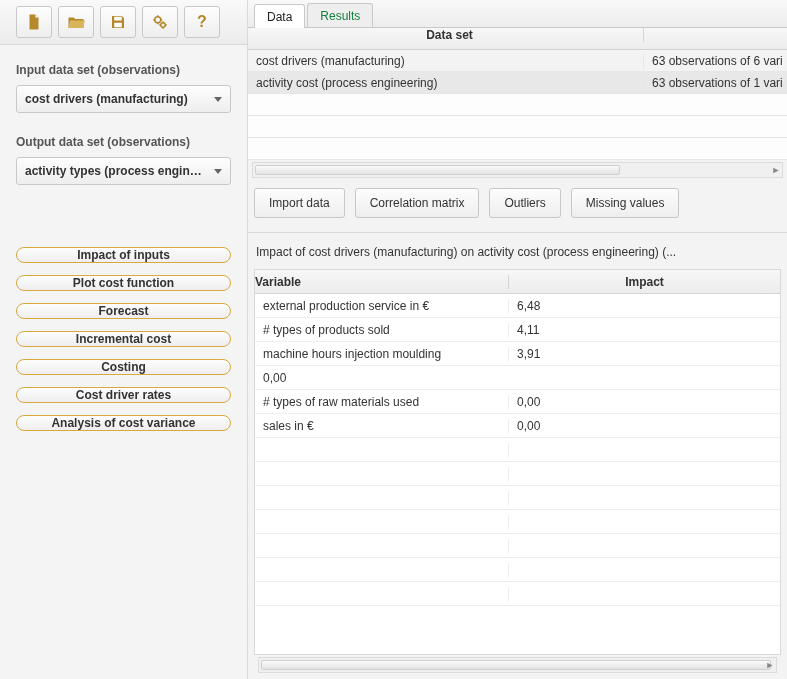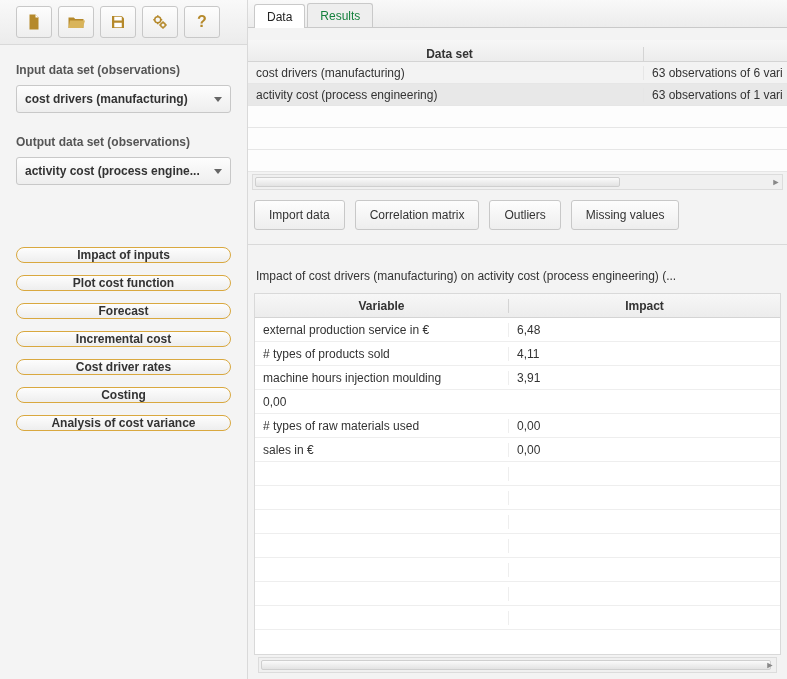--- a/index.html
+++ b/index.html
@@ -14,45 +14,45 @@
 .side-body { padding: 18px 16px 14px 16px; display: flex; flex-direction: column; font-weight: bold; }
 .field-label { color: #555; margin-bottom: 8px; }
 .dropdown { border: 1px solid #c8c8c8; border-radius: 3px; background: linear-gradient(#fdfdfd,#eee); height: 28px; display: flex; align-items: center; padding: 0 8px; justify-content: space-between; cursor: pointer; color: #333; margin-bottom: 22px; }
 .dropdown .txt { white-space: nowrap; overflow: hidden; text-overflow: ellipsis; max-width: 180px; }
 .caret { width: 0; height: 0; border-left: 4px solid transparent; border-right: 4px solid transparent; border-top: 5px solid #666; }
 .action-btn { border: 1px solid #d9a83f; border-radius: 12px; background: linear-gradient(#fdfdfd,#eee); height: 16px; display: flex; align-items: center; justify-content: center; cursor: pointer; color: #333; margin-bottom: 12px; }
 .action-btn.last { margin-bottom: 4px; }
 .gap-big { height: 40px; }
 
 
-.main { flex: 1; display: flex; flex-direction: column; background: #f3f3f3; min-width: 0; gap: 12px; }
+.main { flex: 1; display: flex; flex-direction: column; background: #f3f3f3; min-width: 0; }
 .tabs { height: 28px; display: flex; align-items: flex-end; padding-left: 6px; background: linear-gradient(#f9f9f9,#ececec); border-bottom: 1px solid #c9c9c9; }
 .tab { height: 24px; padding: 0 12px; border: 1px solid #c9c9c9; border-bottom: none; margin-right: 2px; display: flex; align-items: center; border-top-left-radius: 3px; border-top-right-radius: 3px; background: #eee; color: #15803d; cursor: pointer; }
 .tab.active { background: #fff; color: #222; position: relative; top: 1px; }
 .upper-pane { border-bottom: 1px solid #d9d9d9; padding-bottom: 6px; background: #f3f3f3; display: flex; flex-direction: column; }
-.grid-head { display: flex; background: linear-gradient(#f7f7f7,#ececec); border-bottom: 1px solid #d4d4d4; height: 22px; align-items: flex-end; }
+.grid-head { display: flex; background: linear-gradient(#f7f7f7,#ececec); border-bottom: 1px solid #d4d4d4; height: 22px; align-items: flex-start; }
 .col-a { width: 396px; padding-left: 8px; border-right: 1px solid #d4d4d4; font-weight: 600; color: #333; text-align: center; }
 .col-b { flex: 1; padding-left: 8px; font-weight: 600; color: #333; text-align: left; }
 .grid-row { display: flex; height: 22px; align-items: center; border-bottom: 1px solid #e6e6e6; }
 .grid-row .ca { width: 396px; padding-left: 8px; border-right: 1px solid #e6e6e6; color: #333; }
 .grid-row .cb { flex: 1; padding-left: 8px; color: #333; white-space: nowrap; overflow: hidden; }
 .grid-row.sel { background: #e8e8e8; }
 .grid-row.empty { background: #fdfdfd; }
 .hscroll { height: 16px; background: #f0f0f0; border: 1px solid #dcdcdc; margin: 2px 4px 2px 4px; position: relative; }
 .hscroll .thumb { position: absolute; left: 2px; top: 2px; height: 10px; width: 365px; background: linear-gradient(#fafafa,#e3e3e3); border: 1px solid #cfcfcf; border-radius: 2px; }
 .hscroll .arrow { position: absolute; top: 0; width: 14px; height: 14px; display: flex; align-items: center; justify-content: center; color: #888; font-size: 9px; }
 .hscroll .ar-l { left: -1px; }
 .hscroll .ar-r { right: -1px; }
 .btn-row { display: flex; gap: 10px; padding: 8px 6px 8px 6px; }
 .mini-btn { border: 1px solid #c8c8c8; border-radius: 3px; background: linear-gradient(#fdfdfd,#eee); height: 30px; padding: 8px 14px; display: flex; align-items: center; cursor: pointer; color: #333; }
 .lower-pane { flex: 1; padding: 6px 6px 4px 6px; display: flex; flex-direction: column; min-height: 0; }
 .section-title { color: #333; padding: 6px 2px 10px 2px; }
 .impact-grid { flex: 1; border: 1px solid #d9d9d9; display: flex; flex-direction: column; min-height: 0; background: #fff; }
 .ig-head { display: flex; background: linear-gradient(#f7f7f7,#ececec); border-bottom: 1px solid #d4d4d4; height: 24px; align-items: center; }
-.ig-col-a { width: 254px; text-align: center; border-right: 1px solid #d4d4d4; font-weight: 600; color: #333; }
+.ig-col-a { width: 254px; border-right: 1px solid #d4d4d4; font-weight: 600; color: #333; }
 .ig-col-b { flex: 1; text-align: center; font-weight: 600; color: #333; }
 .ig-body { flex: 1; overflow: hidden; }
 .ig-row { display: flex; height: 24px; align-items: center; border-bottom: 1px solid #eee; }
 .ig-row .a { width: 254px; padding-left: 8px; border-right: 1px solid #eee; color: #333; }
 .ig-row .b { flex: 1; padding-left: 8px; color: #333; }
 .ig-row.empty .a, .ig-row.empty .b { color: transparent; }
 </style>
 </head>
 <body>
 
@@ -90,30 +90,30 @@
       </div>
     </div>
     <div class="side-body">
       <div class="field-label">Input data set (observations)</div>
       <div class="dropdown">
         <span class="txt">cost drivers (manufacturing)</span>
         <span class="caret"></span>
       </div>
       <div class="field-label">Output data set (observations)</div>
       <div class="dropdown">
-        <span class="txt">activity cost (process engine...</span>
+        <span class="txt">activity types (process engine...</span>
         <span class="caret"></span>
       </div>
       <div class="gap-big"></div>
       <div class="action-btn">Impact of inputs</div>
       <div class="action-btn">Plot cost function</div>
       <div class="action-btn">Forecast</div>
       <div class="action-btn">Incremental cost</div>
+      <div class="action-btn">Costing</div>
       <div class="action-btn">Cost driver rates</div>
-      <div class="action-btn">Costing</div>
       <div class="action-btn last">Analysis of cost variance</div>
     </div>
   </div>
 
   <div class="main">
     <div class="tabs">
       <div class="tab active">Data</div>
       <div class="tab">Results</div>
     </div>
 

